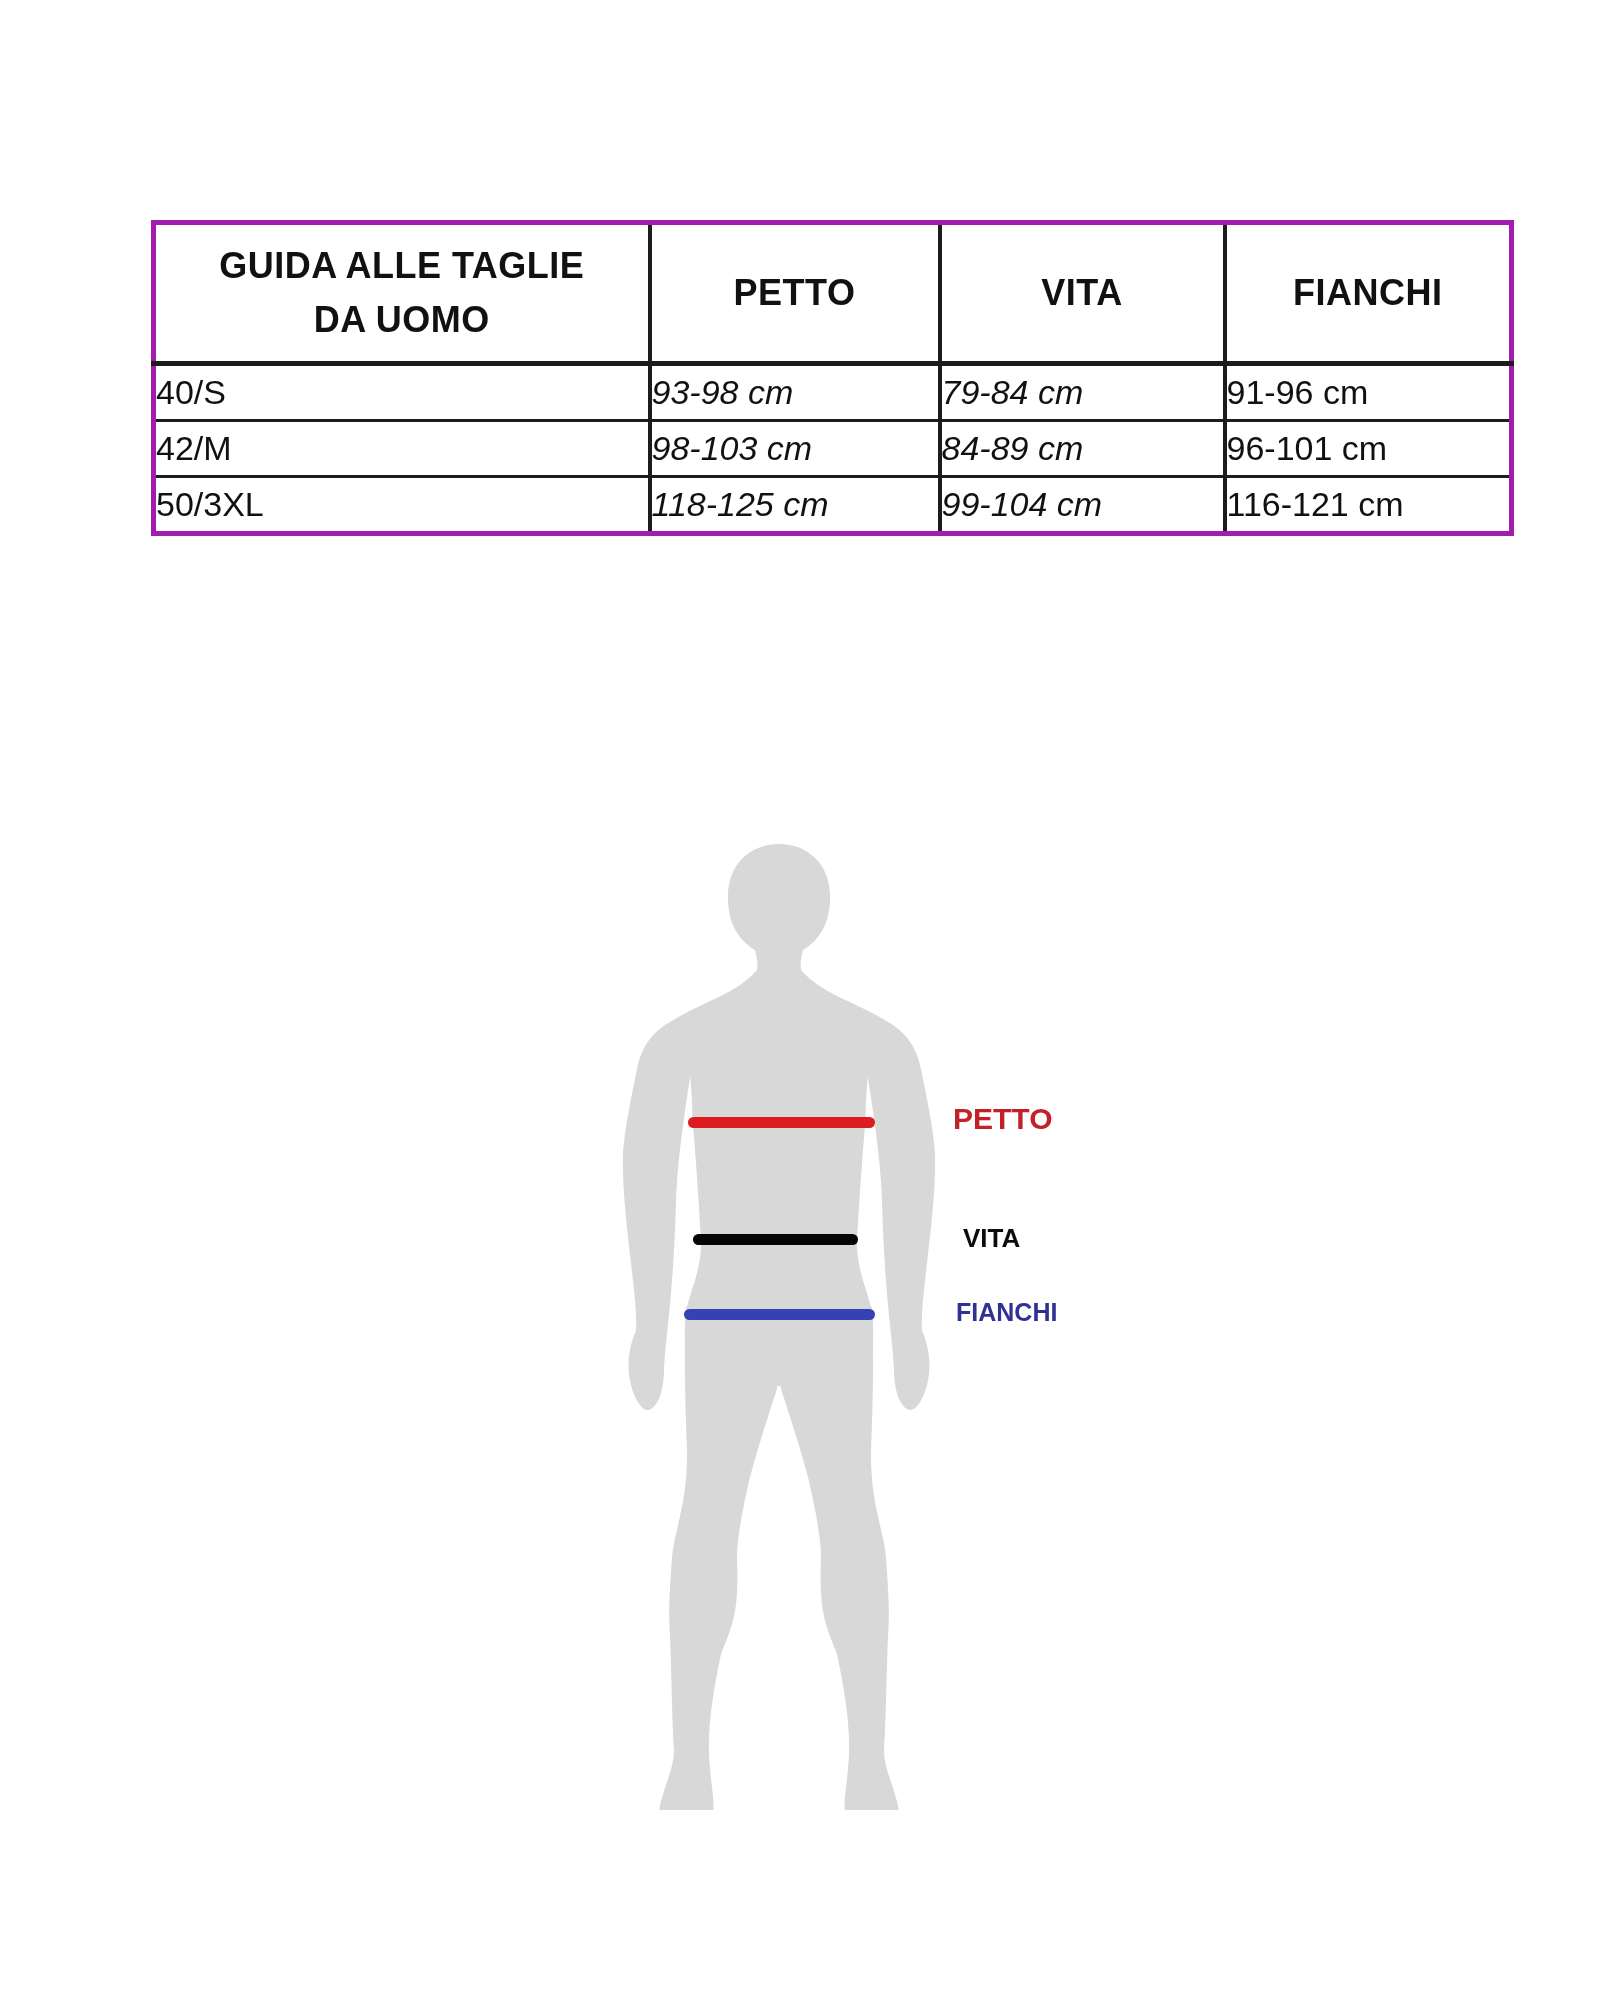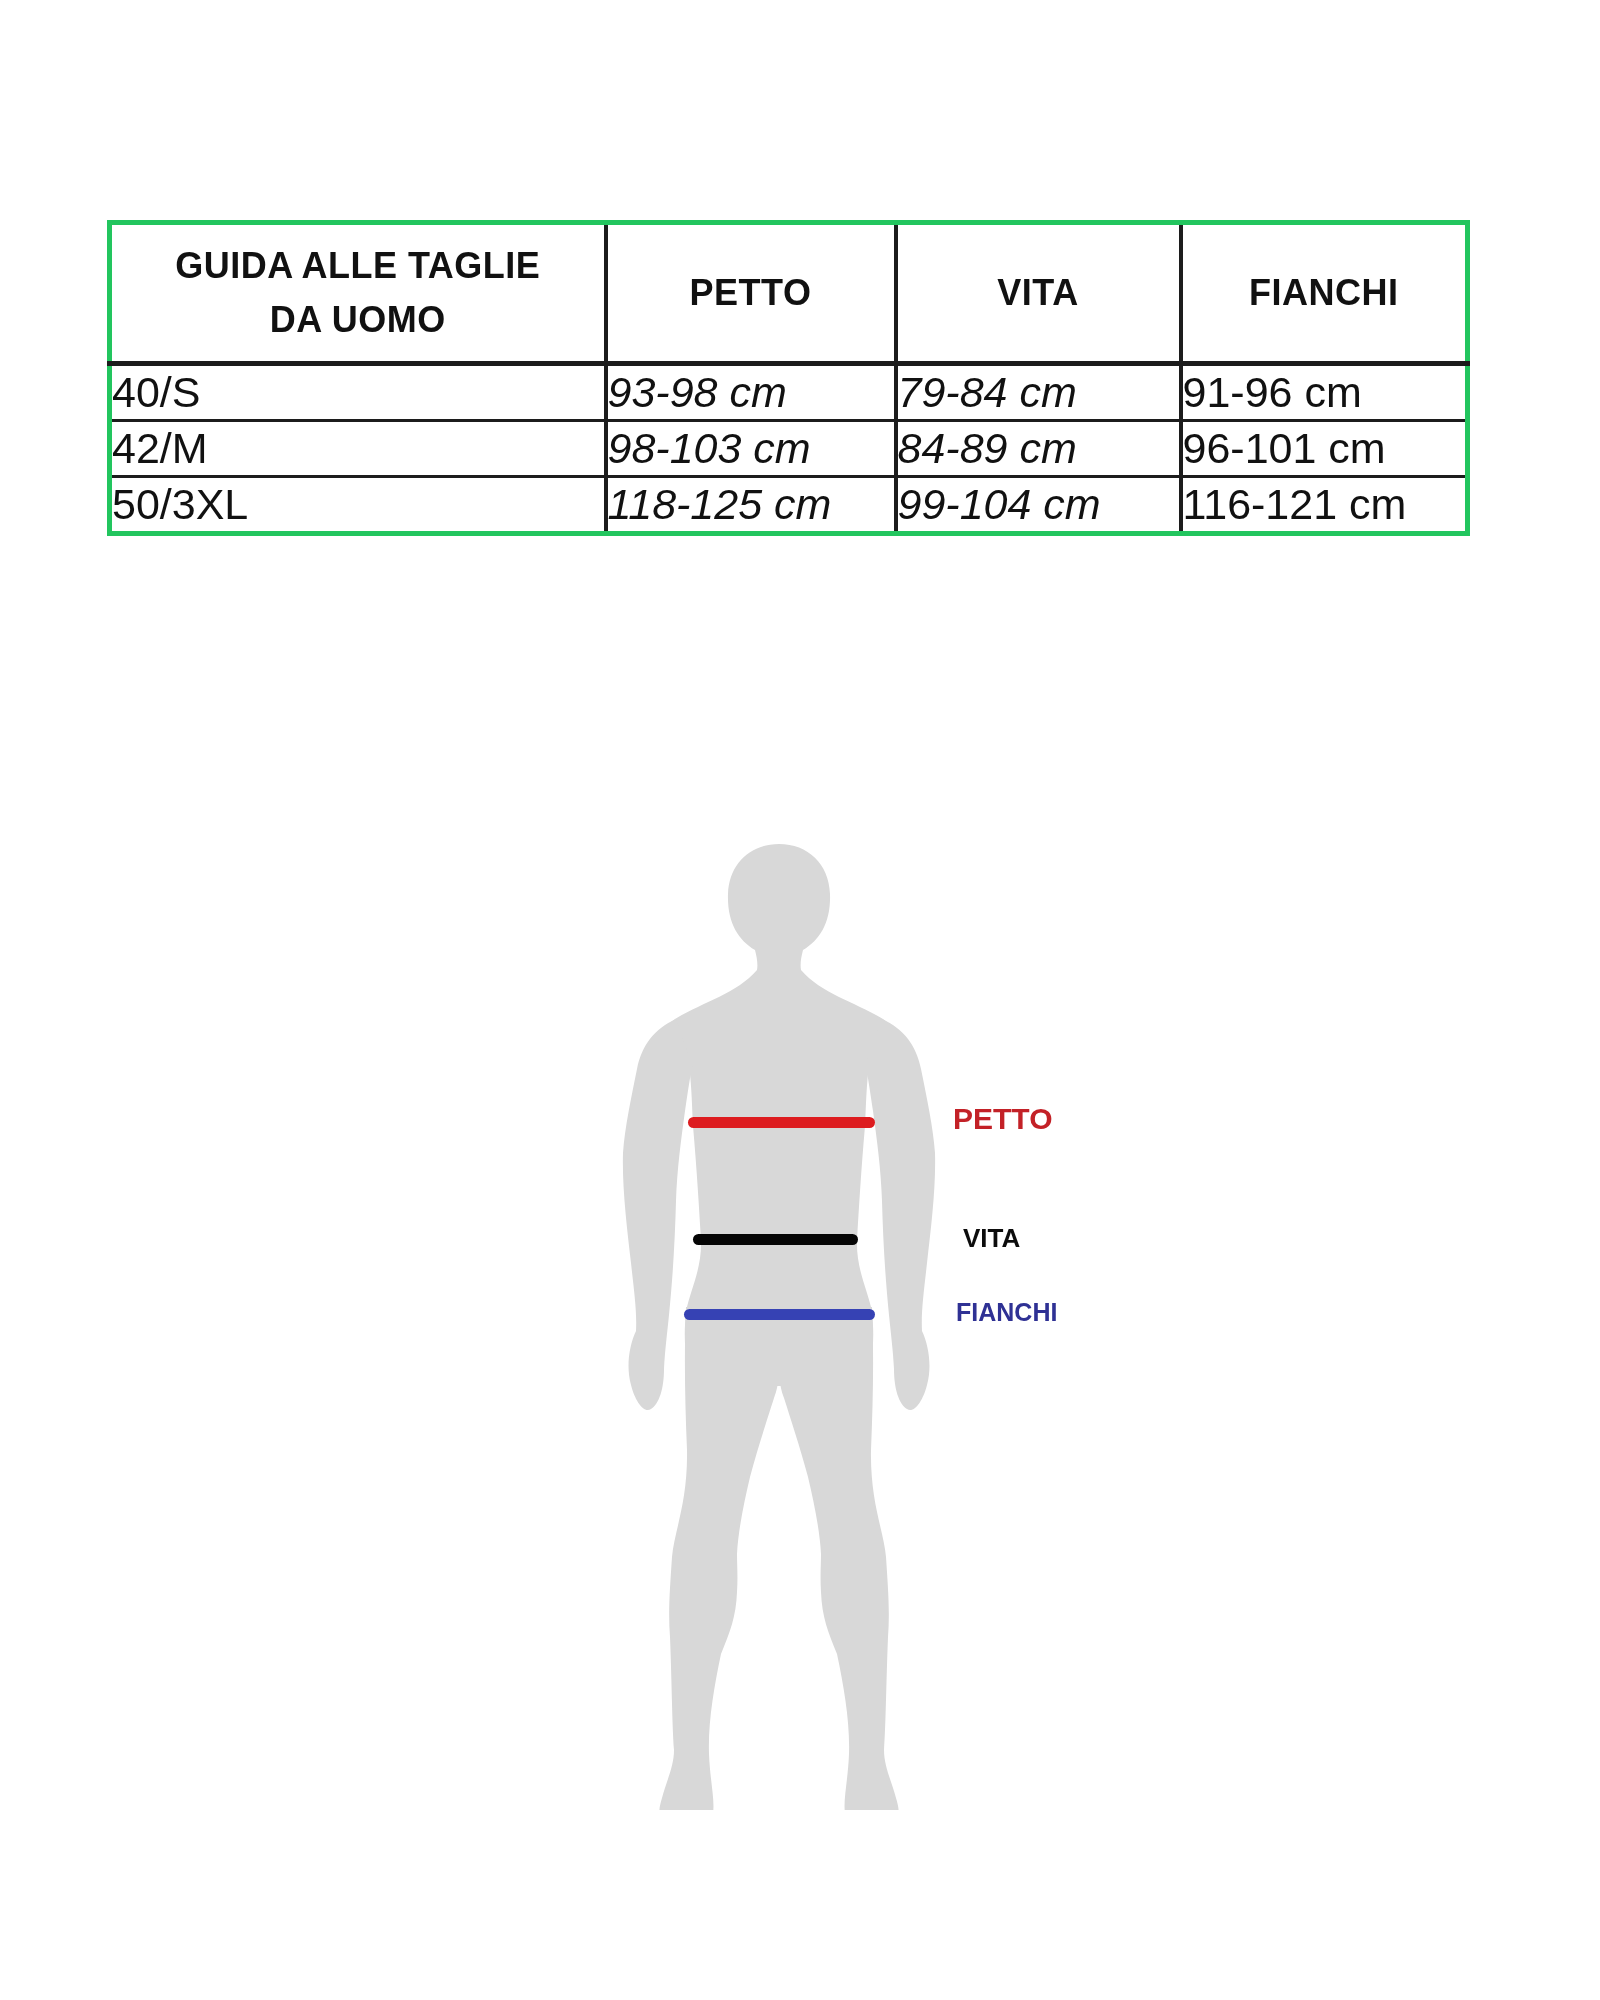--- a/index.html
+++ b/index.html
@@ -22,34 +22,34 @@
   }
   table.size-table th, table.size-table td {
     border: 3px solid #1c1c1c;
     border-left-width: 4px;
     border-right-width: 4px;
     padding: 0;
     background: #ffffff;
     overflow: hidden;
     white-space: nowrap;
   }
-  table.size-table { border: 5px solid #22c55e; }
+  table.size-table { border: 5px solid #a21caf; margin-left: 44px; }
   table.size-table thead th {
     height: 136px;
     font-size: 36px;
     font-weight: bold;
     text-align: center;
     vertical-align: middle;
     border-bottom-width: 5px;
     letter-spacing: 0.5px;
   }
   table.size-table thead th .hdr-line { line-height: 54px; }
   table.size-table tbody td {
     height: 53px;
-    font-size: 43px;
+    font-size: 34px;
     font-weight: normal;
     text-align: left;
     vertical-align: middle;
   }
   td.c-size    { padding-left: 8px;  }
   td.c-petto   { padding-left: 13px; font-style: italic; }
   td.c-vita    { padding-left: 13px; font-style: italic; }
   td.c-fianchi { padding-left: 13px; }
 
   

